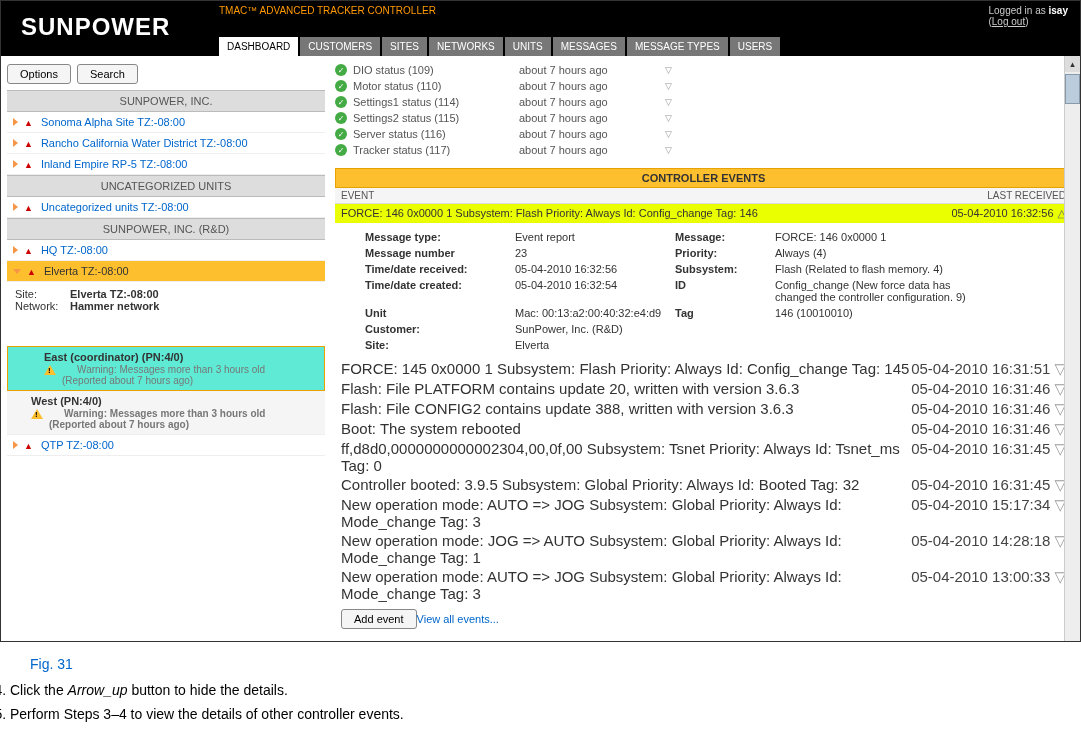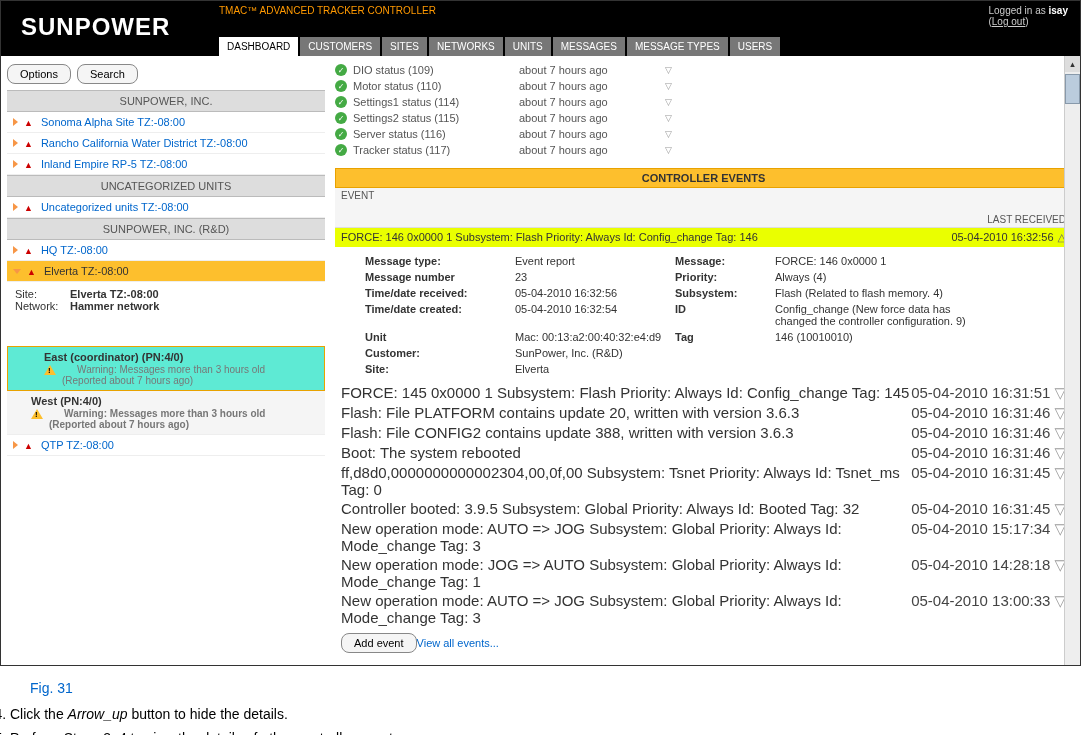--- a/index.html
+++ b/index.html
@@ -11,21 +11,21 @@
 .login-info { position: absolute; top: 4px; right: 12px; font-size: 10px; text-align: left; color: #ccc; }
 .login-info .uname { color: #fff; font-weight: bold; }
 .login-info a { color: #ccc; text-decoration: underline; cursor: pointer; }
 .product-line { position: absolute; left: 218px; top: 4px; font-size: 10px; color: #f90; }
 .tabs { position: absolute; left: 218px; bottom: 0; display: flex; gap: 2px; }
 .tab { background: #777; color: #fff; font-size: 10px; padding: 4px 8px; cursor: pointer; }
 .tab.active { background: #fff; color: #000; }
 .main { display: flex; background: #fff; min-height: 550px; }
 .sidebar { width: 330px; padding: 8px 6px; }
 .sidebar-toolbar { display: flex; gap: 6px; margin-bottom: 6px; }
-.btn { background: #f5f5f5; border: 1px solid #888; border-radius: 8px; padding: 3px 12px; font-size: 11px; cursor: pointer; }
+.btn { background: #f5f5f5; border: 1px solid #888; border-radius: 3px; padding: 3px 12px; font-size: 11px; cursor: pointer; }
 .group-header { background: #ddd; text-align: center; font-size: 11px; color: #555; padding: 4px 0; border-top: 1px solid #bbb; border-bottom: 1px solid #bbb; }
 .tree-row { display: flex; align-items: center; gap: 6px; padding: 4px 6px; border-bottom: 1px solid #eee; }
 .caret { width: 0; height: 0; border-top: 4px solid transparent; border-bottom: 4px solid transparent; border-left: 5px solid #f79646; display: inline-block; }
 .caret.down { border-left: 4px solid transparent; border-right: 4px solid transparent; border-top: 5px solid #f79646; border-bottom: none; }
 .warn { color: #c3302b; font-size: 11px; }
 .warn::before { content: "▲"; color: #c00; font-size: 9px; margin-right: 2px; }
 .site-link { color: #0066cc; cursor: pointer; text-decoration: none; }
 .selected-site { background: #fdbf2d; }
 .site-detail { padding: 6px 8px; font-size: 11px; }
 .site-detail .lbl { display: inline-block; width: 55px; }
@@ -41,21 +41,21 @@
 .scrollbar .arrow { height: 16px; background: #ddd; text-align: center; font-size: 9px; line-height: 16px; }
 .status-list { margin-bottom: 10px; }
 .status-row { display: flex; align-items: center; gap: 6px; padding: 2px 0; font-size: 11px; color: #555; }
 .check { width: 12px; height: 12px; border-radius: 50%; background: #4a4; display: inline-flex; align-items: center; justify-content: center; color: #fff; font-size: 8px; }
 .status-name { width: 160px; }
 .status-time { width: 140px; }
 .chev { color: #999; font-size: 9px; }
 .events-header { background: #fdbf2d; text-align: center; font-weight: bold; font-size: 11px; padding: 3px; border: 1px solid #e8a200; }
 .events-cols { display: flex; font-size: 10px; color: #555; background: #f5f5f5; padding: 2px 6px; border-bottom: 1px solid #ddd; }
 .events-cols .c1 { flex: 1; }
-.events-cols .c2 { text-align: right; margin-top: 24px; }
+.events-cols .c2 { text-align: right; }
 .hl-row { background: #eaff00; padding: 3px 6px; font-size: 11px; display: flex; }
 .hl-row .txt { flex: 1; }
 .hl-row .ts { white-space: nowrap; }
 .up-chev { color: #666; margin-left: 4px; cursor: pointer; }
 .detail-table { margin: 6px 0 6px 30px; font-size: 11px; }
 .detail-table .drow { display: flex; padding: 2px 0; }
 .detail-table .dk { width: 150px; font-weight: bold; }
 .detail-table .dv { width: 160px; }
 .detail-table .dk2 { width: 100px; font-weight: bold; }
 .detail-table .dv2 { width: 220px; }

